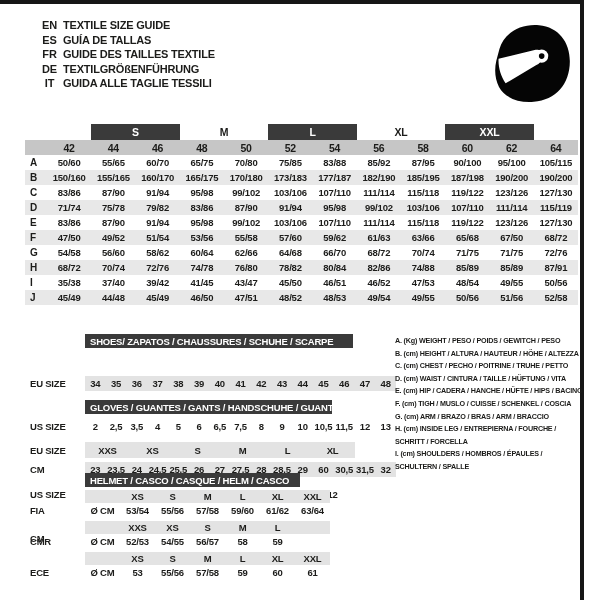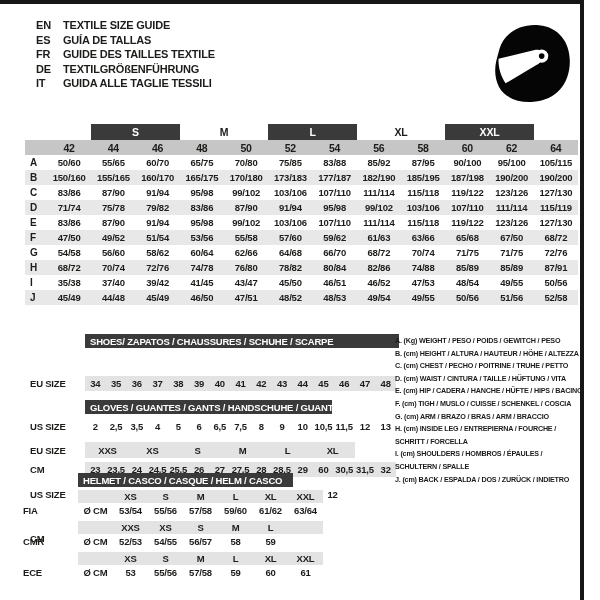--- a/index.html
+++ b/index.html
@@ -8,54 +8,54 @@
     --shaded_bg:#e3e3e3; --text:#1c1c1a; --frame:#161616;
   }
   body { font-family:"Liberation Sans", sans-serif; background:#fff; }
   .page { position:relative; width:600px; height:600px; background:#fff; overflow:hidden;
           font-weight:700; color:var(--text); letter-spacing:-0.2px; }
   .frame-top   { position:absolute; left:0; top:0; width:584px; height:4px; background:var(--frame); }
   .frame-right { position:absolute; left:580px; top:0; width:4px; height:600px; background:var(--frame); }
 
   .lang-header { position:absolute; left:36px; top:18px; }
   .lang-row  { display:flex; height:14.5px; align-items:center; font-size:11px; white-space:nowrap; }
-  .lang-code { width:27px; }
+  .lang-code { width:27px;text-align:center; }
 
   .helmet-wrap { position:absolute; left:488px; top:20px; width:88px; height:88px; }
 
   
   .textile { position:absolute; left:25px; top:124px; width:553px; font-size:9.5px; }
   .tt-groups { display:grid; grid-template-columns:22px repeat(12,1fr); height:16px; }
   .tt-group  { display:flex; align-items:center; justify-content:center; font-size:10.5px; }
   .tt-group.boxed { background:var(--dark); color:#fff; }
   .tt-row  { display:grid; grid-template-columns:22px repeat(12,1fr); height:15px; align-items:center; }
   .tt-sizes { background:var(--size_row_bg); font-size:10.5px; }
   .tt-row.stripe { background:var(--stripe_bg); }
   .tt-label { padding-left:5px; font-size:10px; }
   .tt-cell  { text-align:center; white-space:nowrap; }
 
   
   .st-title { height:14px; background:var(--dark); color:#fff; font-size:9.5px;
               display:flex; align-items:center; padding-left:5px; white-space:nowrap; }
   .shoes  { position:absolute; left:28px; top:334px; font-size:9.5px; }
   .gloves { position:absolute; left:28px; top:400px; font-size:9.5px; }
-  .shoes .st-title  { margin-left:57px; width:314px; }
+  .shoes .st-title  { margin-left:57px; width:268px; }
   .gloves .st-title { margin-left:57px; width:247px; margin-bottom:2px;text-align:right; }
   .st-row   { display:flex; align-items:center;margin-top:28px; }
   .shoes  .st-row { height:15px; }
   .gloves .st-row { height:16px; }
   .st-label { width:57px; padding-left:2px; white-space:nowrap; }
   .st-cells { display:grid; align-self:stretch; align-items:center; }
   .shoes  .st-cells { grid-template-columns:repeat(15,1fr); width:311px; }
   .gloves .st-cells { grid-template-columns:repeat(6,45px); width:270px; }
   .st-row:nth-child(even) .st-cells { background:var(--shaded_bg); }
   .st-cell { text-align:center; white-space:nowrap; }
 
   
-  .helmet-table { position:absolute; left:21px; top:473px; font-size:9.5px; }
+  .helmet-table { position:absolute; left:28px; top:473px; font-size:9.5px; }
   .ht-title { height:14px; background:var(--dark); color:#fff; font-size:9.5px;
               display:flex; align-items:center; padding-left:5px; margin-left:57px; width:215px; white-space:nowrap; }
   .ht-sizes { margin-left:57px; width:245px; display:grid; grid-template-columns:35px repeat(6,35px);
               background:var(--shaded_bg); height:13px; align-items:center; margin-top:3px; }
   .ht-size-cell { text-align:center; }
   .ht-row  { display:grid; grid-template-columns:57px 35px repeat(6,35px); height:15px;
              align-items:center; margin-bottom:3px; }
   .ht-label { padding-left:2px; }
   .ht-unit, .ht-cell { text-align:center; white-space:nowrap; }
 
@@ -432,15 +432,14 @@
   <div class="legend" id="legend">
       <div class="legend-item">A. (Kg) WEIGHT / PESO / POIDS / GEWITCH / PESO</div>
       <div class="legend-item">B. (cm) HEIGHT / ALTURA / HAUTEUR / HÖHE / ALTEZZA</div>
       <div class="legend-item">C. (cm) CHEST / PECHO / POITRINE / TRUHE / PETTO</div>
       <div class="legend-item">D. (cm) WAIST / CINTURA / TAILLE / HÜFTUNG / VITA</div>
       <div class="legend-item">E. (cm) HIP / CADERA / HANCHE / HÜFTE / HIPS / BACINO</div>
       <div class="legend-item">F. (cm) TIGH / MUSLO / CUISSE / SCHENKEL / COSCIA</div>
       <div class="legend-item">G. (cm) ARM / BRAZO / BRAS / ARM / BRACCIO</div>
       <div class="legend-item">H. (cm) INSIDE LEG / ENTREPIERNA / FOURCHE / SCHRITT / FORCELLA</div>
       <div class="legend-item">I. (cm) SHOULDERS / HOMBROS / ÉPAULES / SCHULTERN / SPALLE</div>
-      <div class="legend-item">J. (cm) BACK / ESPALDA / DOS / ZURÜCK / INDIETRO</div>
     </div>
 </div>
 
 </body></html>

